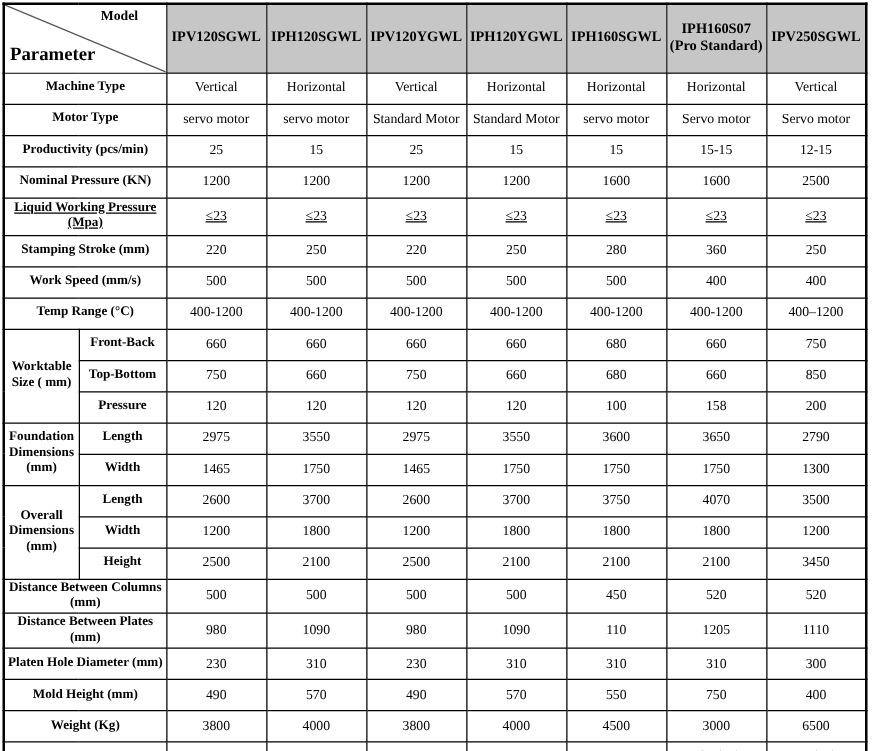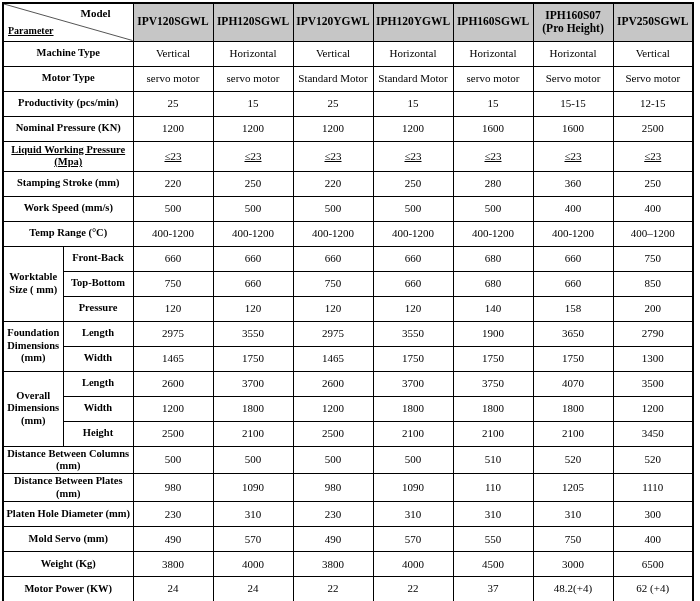--- a/index.html
+++ b/index.html
@@ -20,21 +20,21 @@
     border: 2px solid var(--border, #000);
   }
   table.spec th, table.spec td {
     border: 1px solid var(--border, #000);
     text-align: center;
     vertical-align: middle;
     padding: 1px 2px;
     overflow: hidden;
     line-height: 1.18;
   }
-  thead tr { height: 38px; }
+  thead tr { height: 55px; }
   tbody tr { height: 25px; }
   
   tbody tr:nth-child(5) { height: 30px; text-decoration: underline; }
 
   th.model {
     background: var(--header-bg, #c6c6c6);
     font-weight: bold;
     font-size: 11.5px;
   }
   th.corner {
@@ -50,22 +50,21 @@
   th.corner .corner-top {
     position: absolute;
     top: 3px; right: 22px;
     font-weight: bold;
     font-size: 11px;
   }
   th.corner .corner-bottom {
     position: absolute;
     bottom: 4px; left: 4px;
     font-weight: bold;
-    font-size: 10px;
-    text-decoration: underline;
+    font-size: 15px;
   }
   td.label {
     font-weight: bold;
     font-size: 10.5px;
   }
   td.val {
     font-size: 11px;
     font-weight: normal;
   }
 </style>
@@ -92,21 +91,21 @@
             <line x1="0" y1="0" x2="100" y2="100" stroke="var(--diag, #555)" stroke-width="1" vector-effect="non-scaling-stroke"></line>
           </svg>
           <span class="corner-top">Model</span>
           <span class="corner-bottom">Parameter</span>
         </th>
         <th class="model">IPV120SGWL</th>
         <th class="model">IPH120SGWL</th>
         <th class="model">IPV120YGWL</th>
         <th class="model">IPH120YGWL</th>
         <th class="model">IPH160SGWL</th>
-        <th class="model">IPH160S07 (Pro Height)</th>
+        <th class="model">IPH160S07 (Pro Standard)</th>
         <th class="model">IPV250SGWL</th>
       </tr>
     </thead>
     <tbody id="tbody">
         <tr>
           <td class="label" colspan="2">Machine Type</td>
           <td class="val">Vertical</td>
           <td class="val">Horizontal</td>
           <td class="val">Vertical</td>
           <td class="val">Horizontal</td>
@@ -204,32 +203,32 @@
           <td class="val">680</td>
           <td class="val">660</td>
           <td class="val">850</td>
         </tr>
         <tr>
           <td class="label">Pressure</td>
           <td class="val">120</td>
           <td class="val">120</td>
           <td class="val">120</td>
           <td class="val">120</td>
-          <td class="val">140</td>
+          <td class="val">100</td>
           <td class="val">158</td>
           <td class="val">200</td>
         </tr>
         <tr>
           <td class="label" rowspan="2">Foundation Dimensions (mm)</td>
           <td class="label">Length</td>
           <td class="val">2975</td>
           <td class="val">3550</td>
           <td class="val">2975</td>
           <td class="val">3550</td>
-          <td class="val">1900</td>
+          <td class="val">3600</td>
           <td class="val">3650</td>
           <td class="val">2790</td>
         </tr>
         <tr>
           <td class="label">Width</td>
           <td class="val">1465</td>
           <td class="val">1750</td>
           <td class="val">1465</td>
           <td class="val">1750</td>
           <td class="val">1750</td>
@@ -266,21 +265,21 @@
           <td class="val">2100</td>
           <td class="val">2100</td>
           <td class="val">3450</td>
         </tr>
         <tr>
           <td class="label" colspan="2">Distance Between Columns (mm)</td>
           <td class="val">500</td>
           <td class="val">500</td>
           <td class="val">500</td>
           <td class="val">500</td>
-          <td class="val">510</td>
+          <td class="val">450</td>
           <td class="val">520</td>
           <td class="val">520</td>
         </tr>
         <tr>
           <td class="label" colspan="2">Distance Between Plates (mm)</td>
           <td class="val">980</td>
           <td class="val">1090</td>
           <td class="val">980</td>
           <td class="val">1090</td>
           <td class="val">110</td>
@@ -291,21 +290,21 @@
           <td class="label" colspan="2">Platen Hole Diameter (mm)</td>
           <td class="val">230</td>
           <td class="val">310</td>
           <td class="val">230</td>
           <td class="val">310</td>
           <td class="val">310</td>
           <td class="val">310</td>
           <td class="val">300</td>
         </tr>
         <tr>
-          <td class="label" colspan="2">Mold Servo (mm)</td>
+          <td class="label" colspan="2">Mold Height (mm)</td>
           <td class="val">490</td>
           <td class="val">570</td>
           <td class="val">490</td>
           <td class="val">570</td>
           <td class="val">550</td>
           <td class="val">750</td>
           <td class="val">400</td>
         </tr>
         <tr>
           <td class="label" colspan="2">Weight (Kg)</td>

